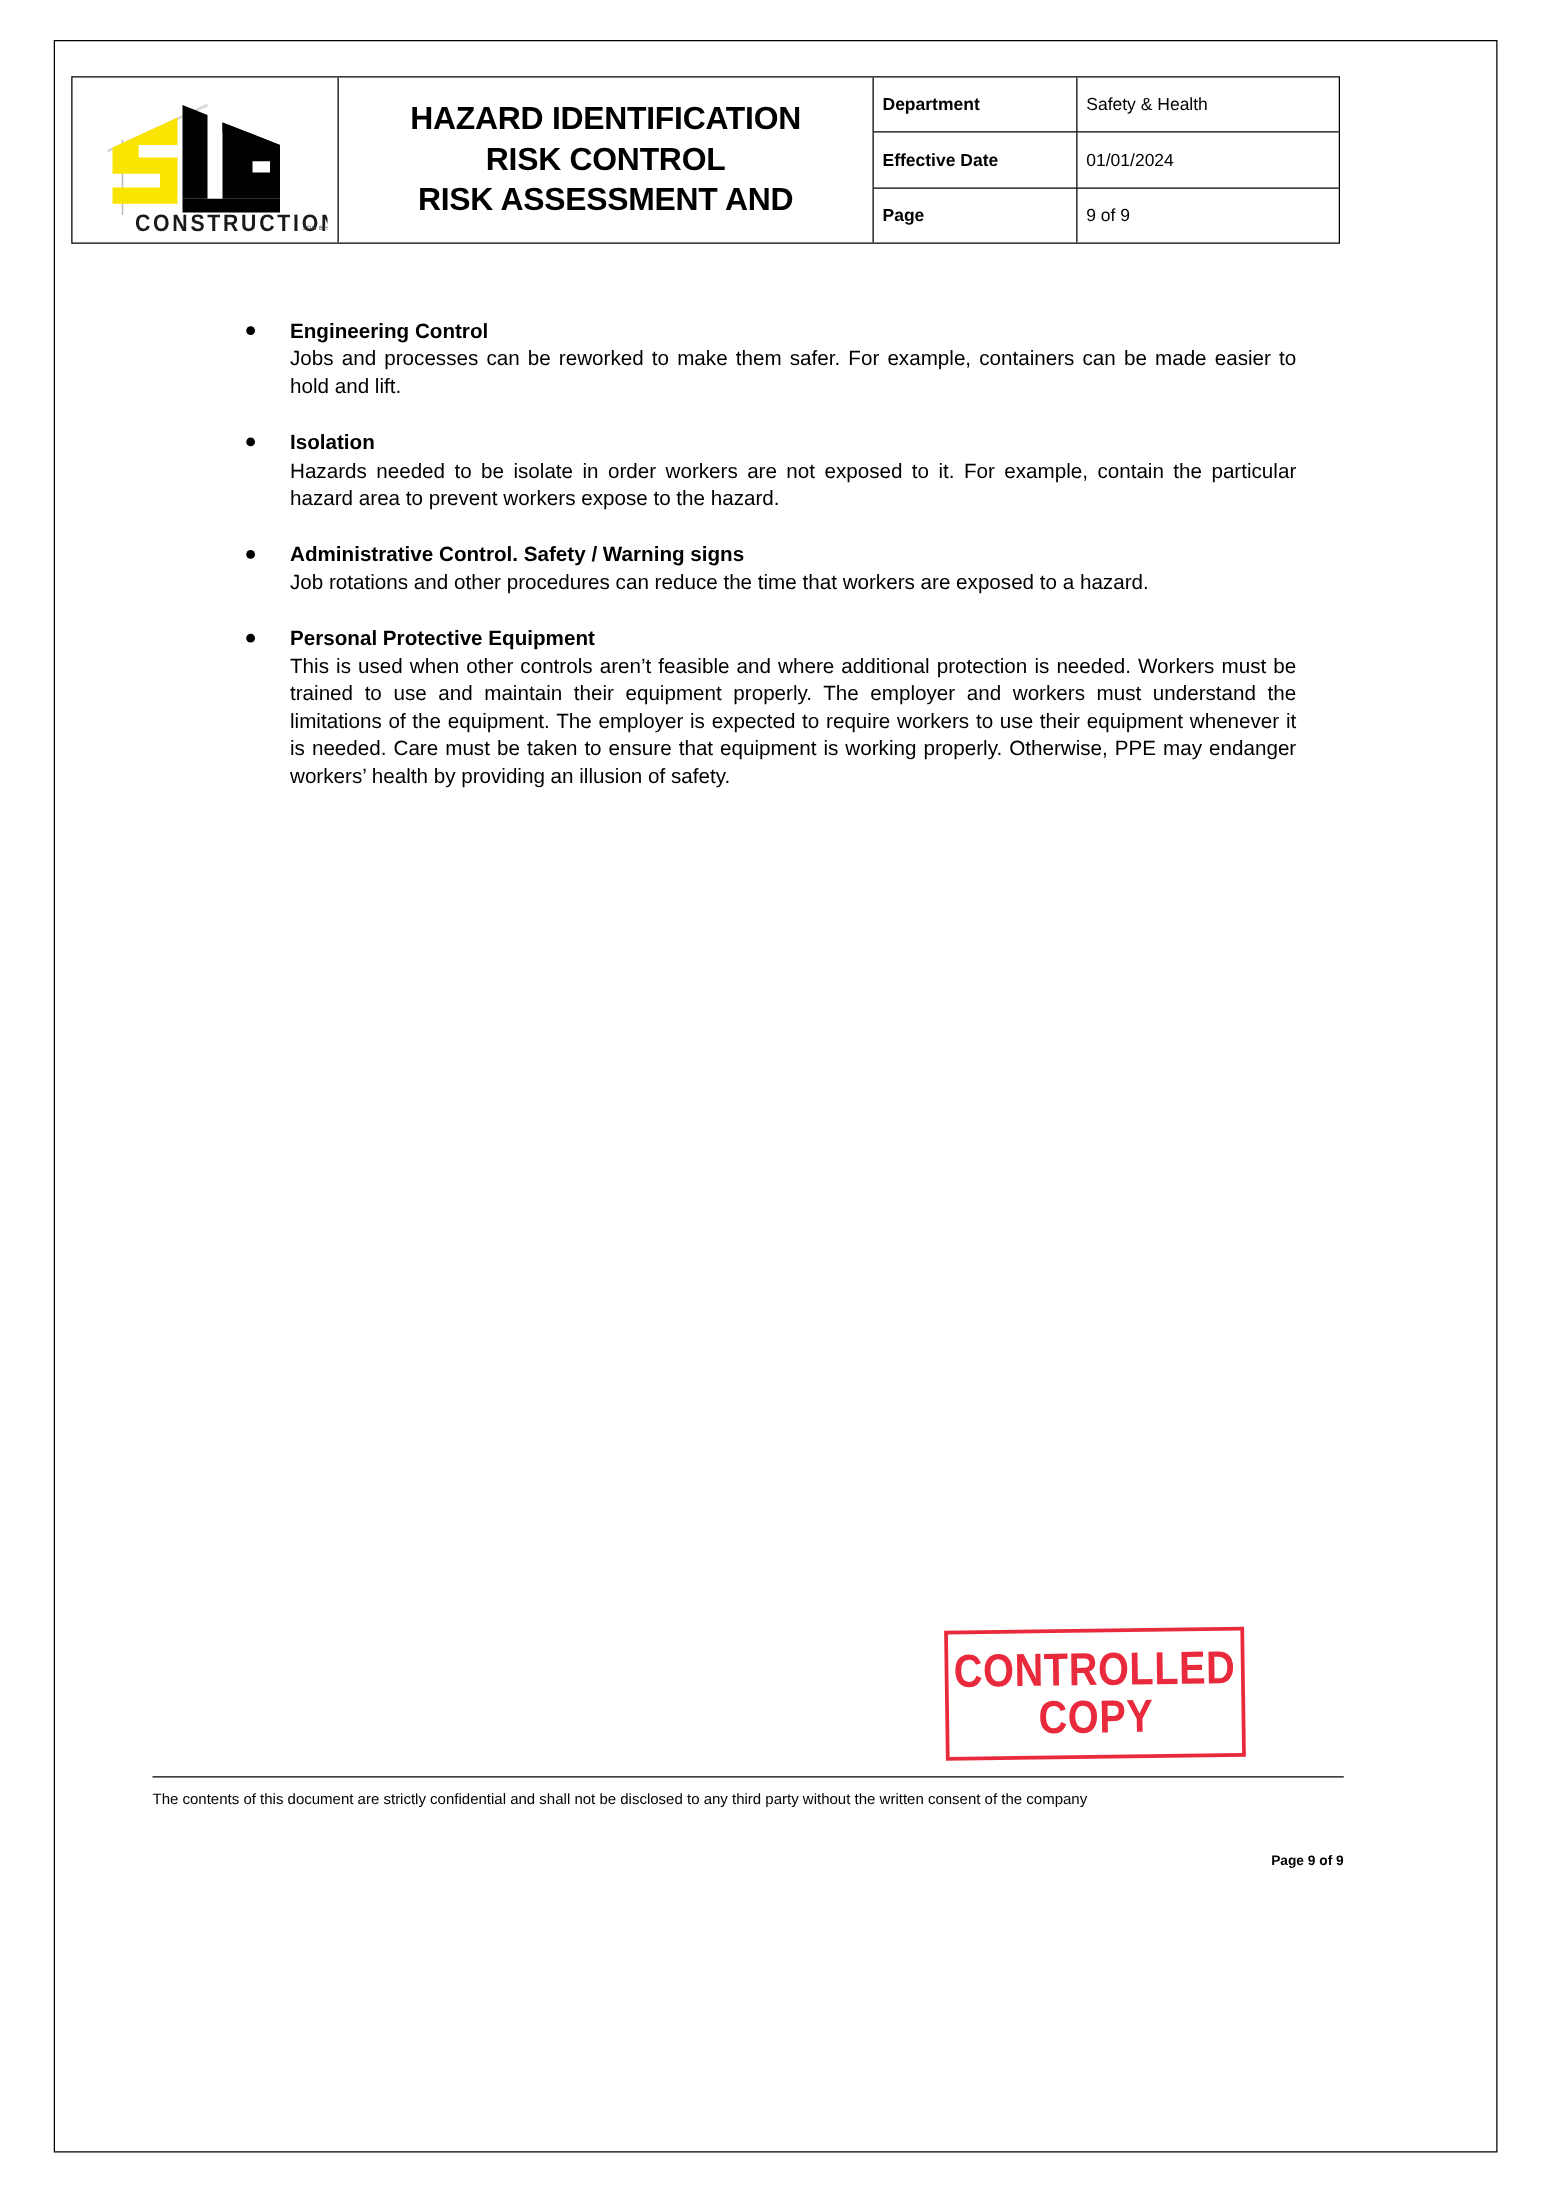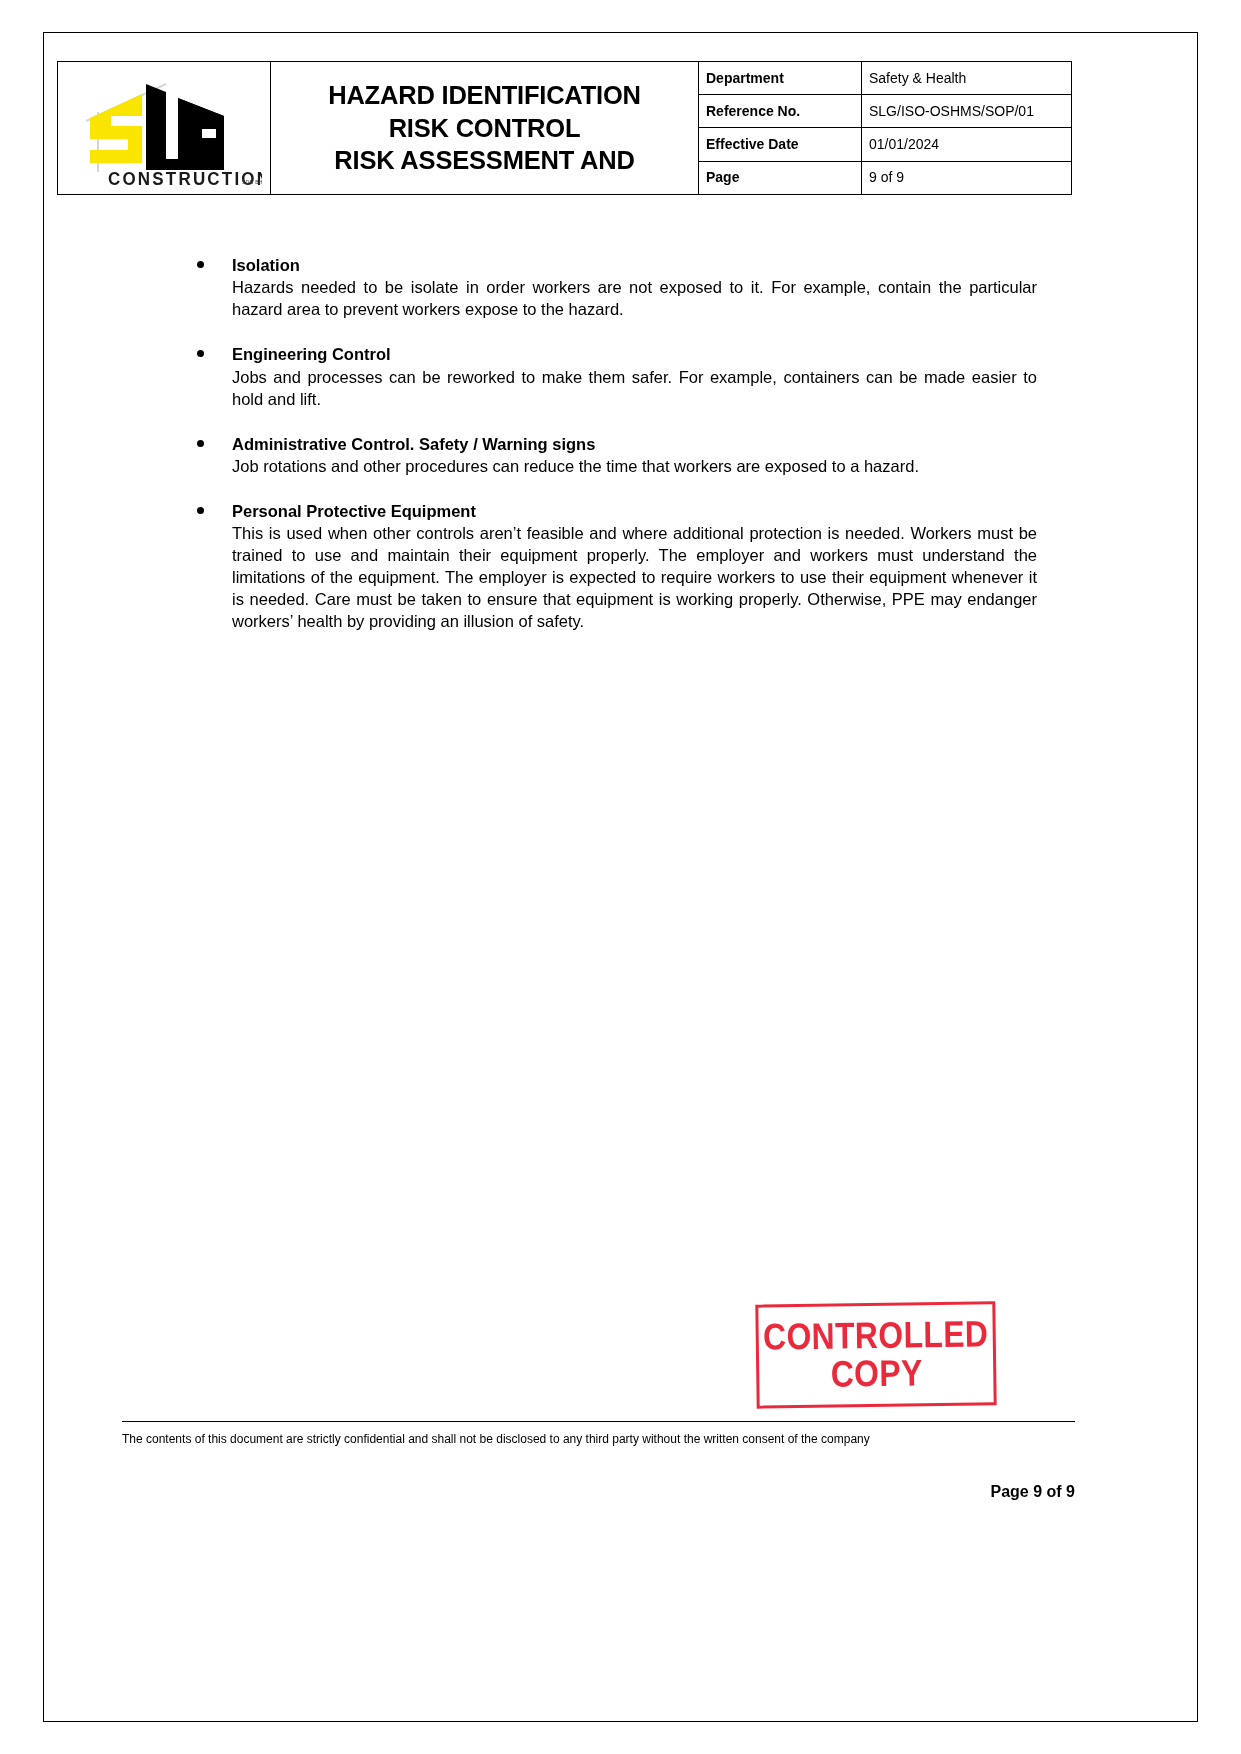--- a/index.html
+++ b/index.html
@@ -164,21 +164,21 @@
     left: 78px;
     top: 1398px;
     width: 940px;
     font-size: 12px;
     line-height: 1.38;
   }
   .footer-page {
     position: absolute;
     right: 122px;
     top: 1450px;
-    font-size: 16px;
+    font-size: 11px;
     font-weight: bold;
   }
 </style>
 </head>
 <body>
 
 <div class="page">
 
   <div class="header">
 
@@ -209,49 +209,45 @@
         <div>RISK CONTROL</div>
         <div>RISK ASSESSMENT AND</div>
       </div>
     </div>
 
     <table class="meta-table">
       <tbody>
         <tr>
           <td class="k">Department</td>
           <td class="v">Safety &amp; Health</td>
-        </tr>
-        <tr>
-          <td class="k">Reference No.</td>
-          <td class="v">SLG/ISO-OSHMS/SOP/01</td>
         </tr>
         <tr>
           <td class="k">Effective Date</td>
           <td class="v">01/01/2024</td>
         </tr>
         <tr>
           <td class="k">Page</td>
           <td class="v">9 of 9</td>
         </tr>
       </tbody>
     </table>
   </div>
 
   <div class="content">
 
     <div class="bullet-block">
       <span class="bullet-dot"></span>
+      <div class="bullet-title">Engineering Control</div>
+      <div class="bullet-body">Jobs and processes can be reworked to make them safer. For example, containers can be made easier to hold and lift.</div>
+    </div>
+
+    <div class="bullet-block">
+      <span class="bullet-dot"></span>
       <div class="bullet-title">Isolation</div>
       <div class="bullet-body">Hazards needed to be isolate in order workers are not exposed to it. For example, contain the particular hazard area to prevent workers expose to the hazard.</div>
-    </div>
-
-    <div class="bullet-block">
-      <span class="bullet-dot"></span>
-      <div class="bullet-title">Engineering Control</div>
-      <div class="bullet-body">Jobs and processes can be reworked to make them safer. For example, containers can be made easier to hold and lift.</div>
     </div>
 
     <div class="bullet-block">
       <span class="bullet-dot"></span>
       <div class="bullet-title">Administrative Control. Safety / Warning signs</div>
       <div class="bullet-body">Job rotations and other procedures can reduce the time that workers are exposed to a hazard.</div>
     </div>
 
     <div class="bullet-block">
       <span class="bullet-dot"></span>

